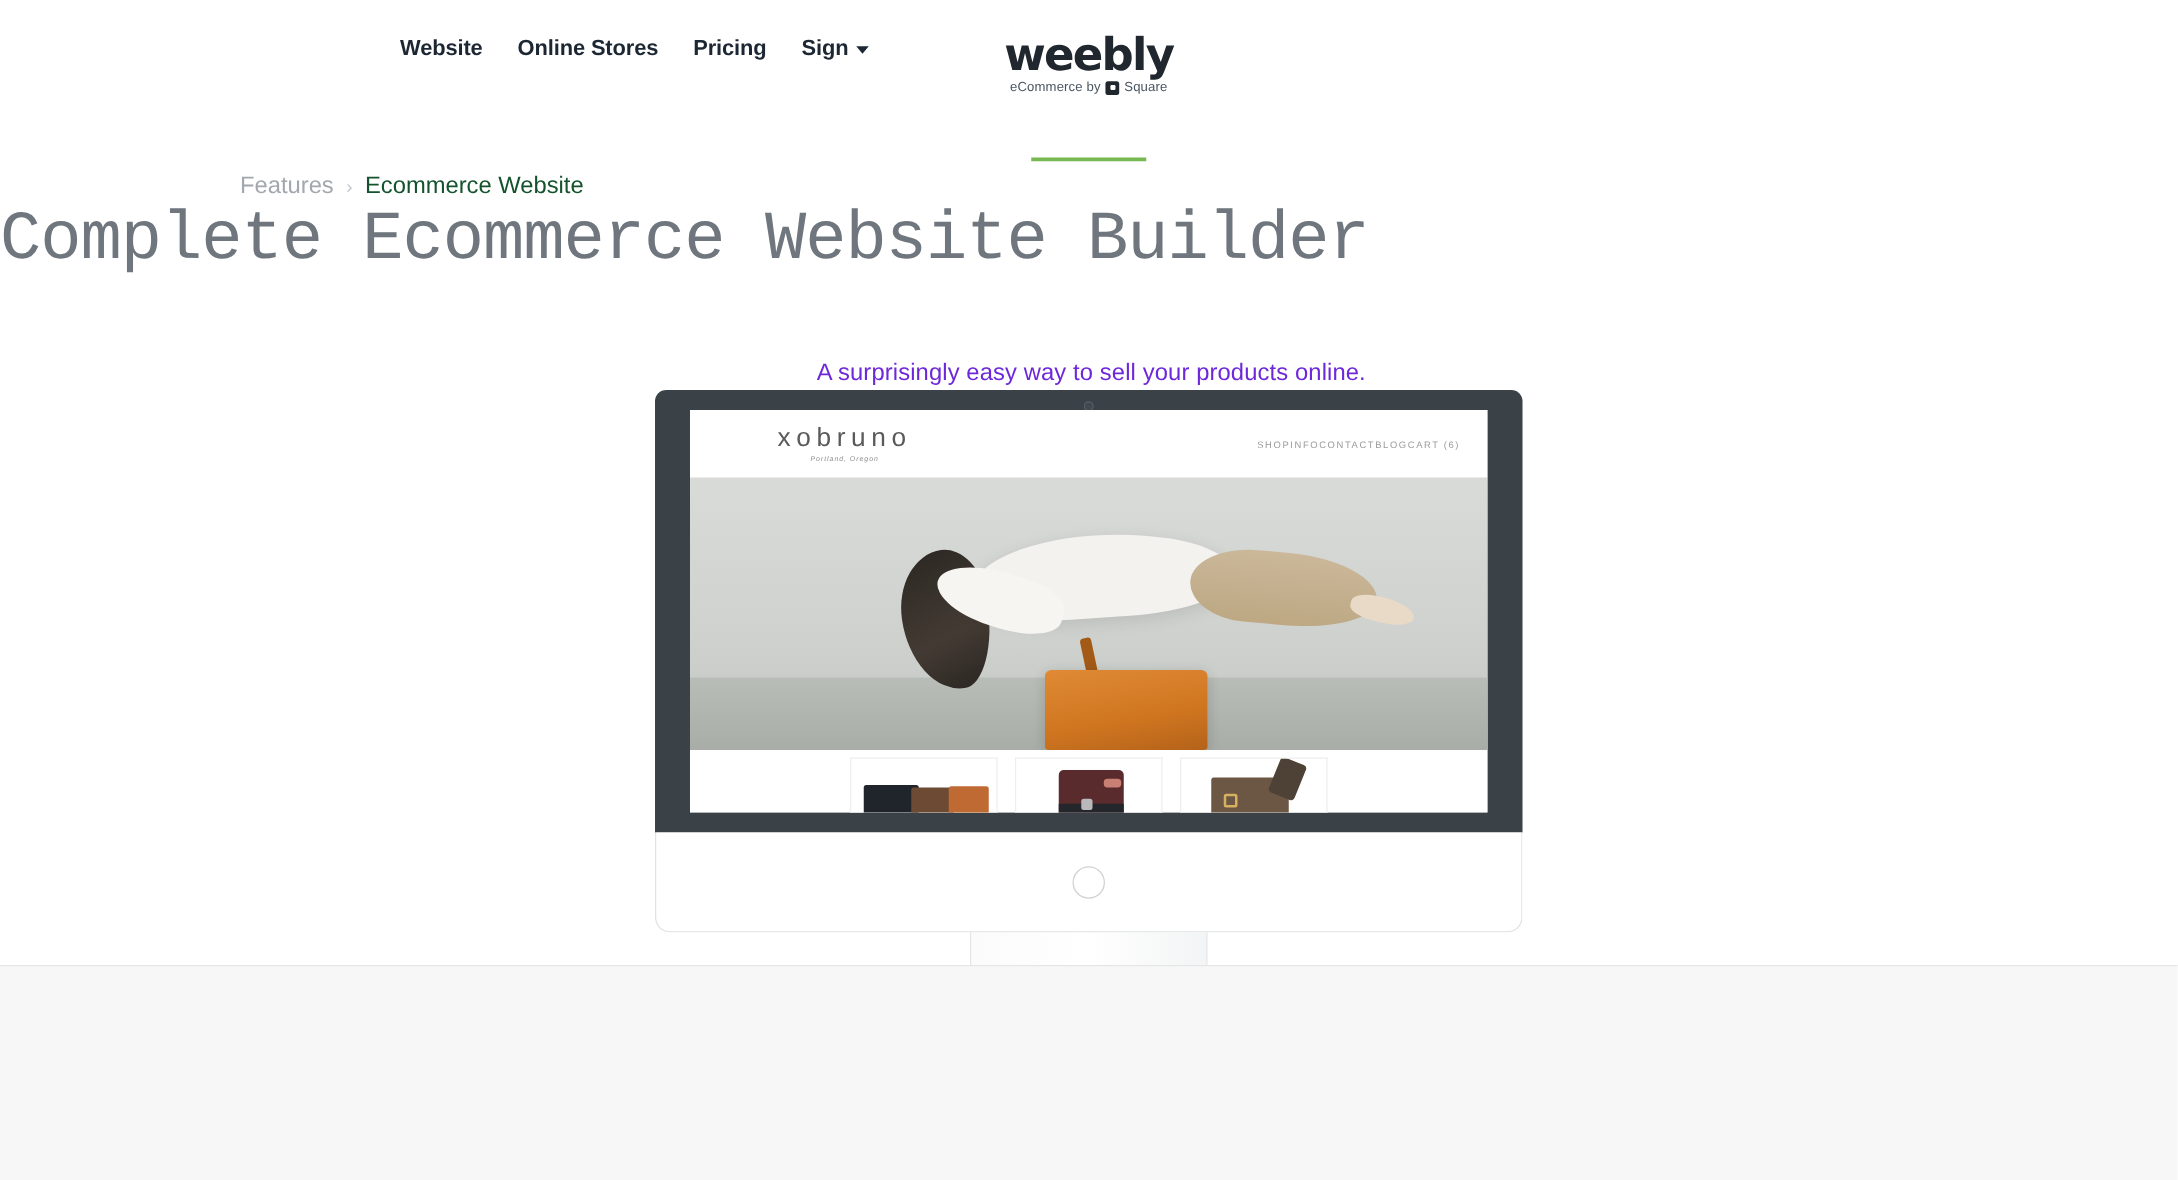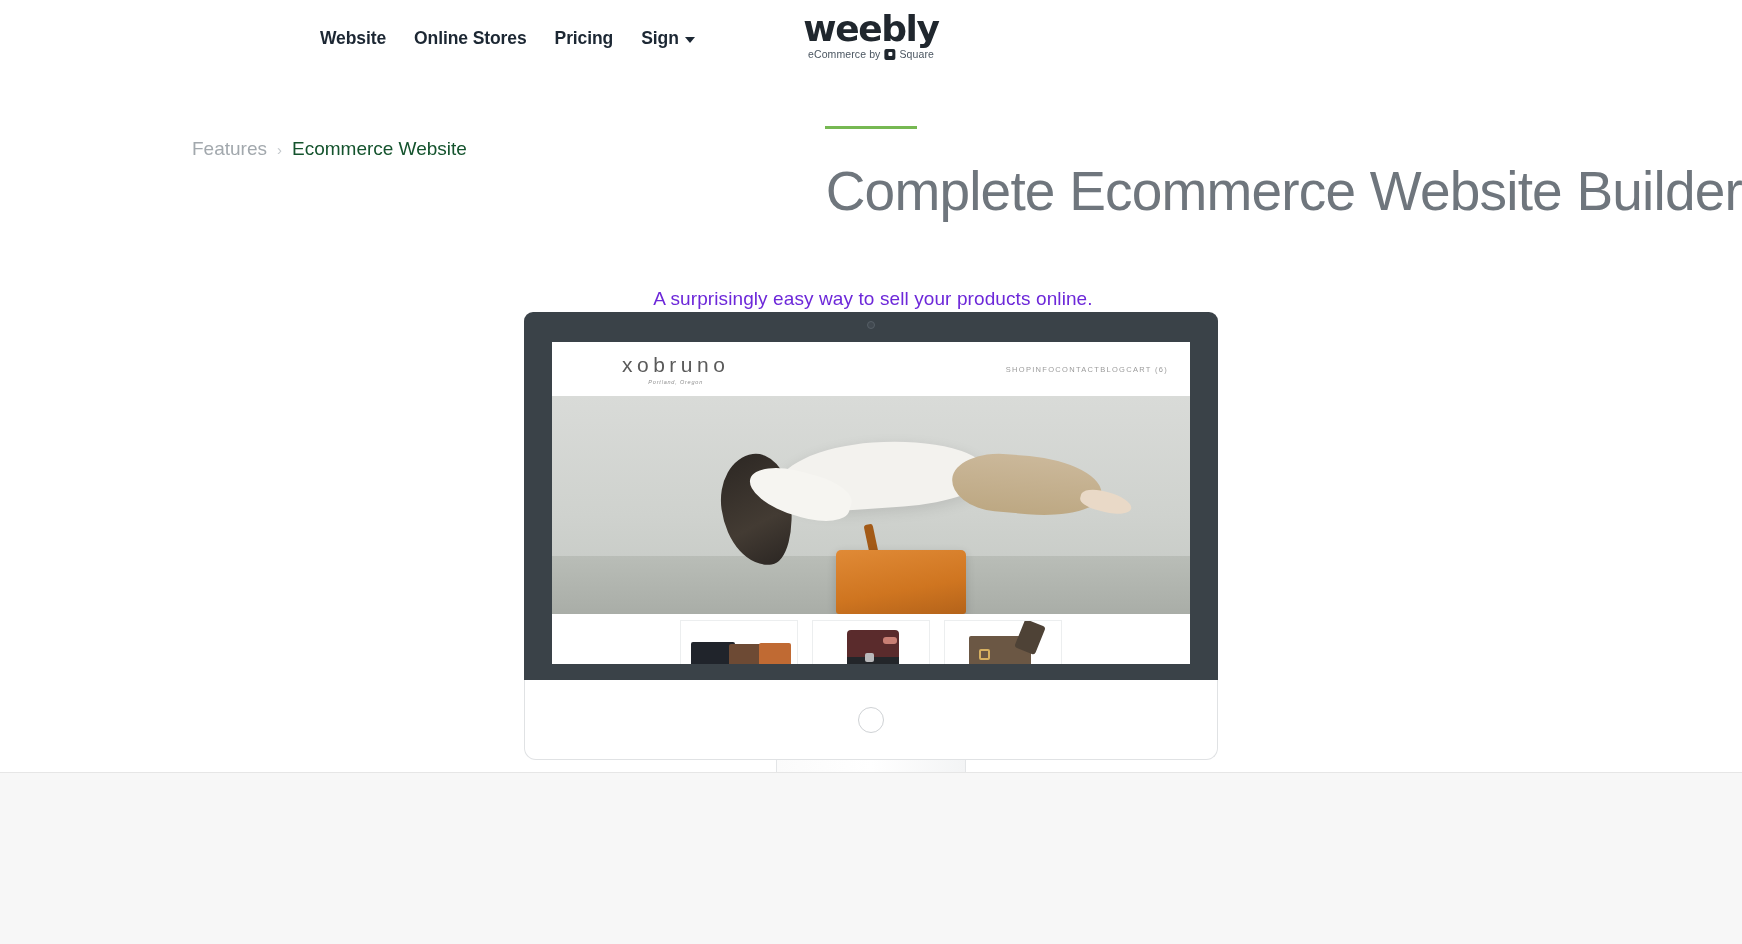--- a/index.html
+++ b/index.html
@@ -50,21 +50,21 @@
     border-top: 6px solid #1c2733;
     display: inline-block;
     margin-top: 2px;
   }
 
   
   .logo-wrap {
     position: absolute;
     left: 50%;
     transform: translateX(-50%);
-    top: 10px;
+    top: 26px;
     text-align: center;
     cursor: pointer;
     user-select: none;
   }
   .logo-word {
     font-size: 36px;
     font-weight: 700;
     color: #20272e;
     letter-spacing: -1.4px;
     line-height: 38px;
@@ -153,26 +153,27 @@
     top: 52px;
     width: 92px;
     height: 3px;
     background: #76b852;
   }
 
   .hero-title {
     position: absolute;
     left: 0; right: 0;
     top: 86px;
-    text-align: right;
+    text-align: left;
     font-size: 55px;
     font-weight: 300;
     color: #6f767d;
     letter-spacing: -0.8px;
     line-height: 1.15;
+    font-family: Liberation Mono, monospace;
   }
   .hero-sub {
     position: absolute;
     left: 4px; right: 0;
     top: 170px;
     text-align: center;
     font-size: 19px;
     font-weight: 400;
     color: #6d28d9;
     letter-spacing: 0.1px;
@@ -183,21 +184,21 @@
   .monitor {
     position: absolute;
     left: 50%;
     transform: translateX(-50%);
     top: 238px;
     width: 694px;
   }
   .bezel {
     background: #3a4248;
     border-radius: 9px 9px 0 0;
-    padding: 30px 28px 16px 28px;
+    padding: 16px 28px 16px 28px;
     position: relative;
   }
   .webcam {
     position: absolute;
     top: 9px;
     left: 50%;
     transform: translateX(-50%);
     width: 8px; height: 8px;
     border-radius: 50%;
     border: 1px solid #565f66;

